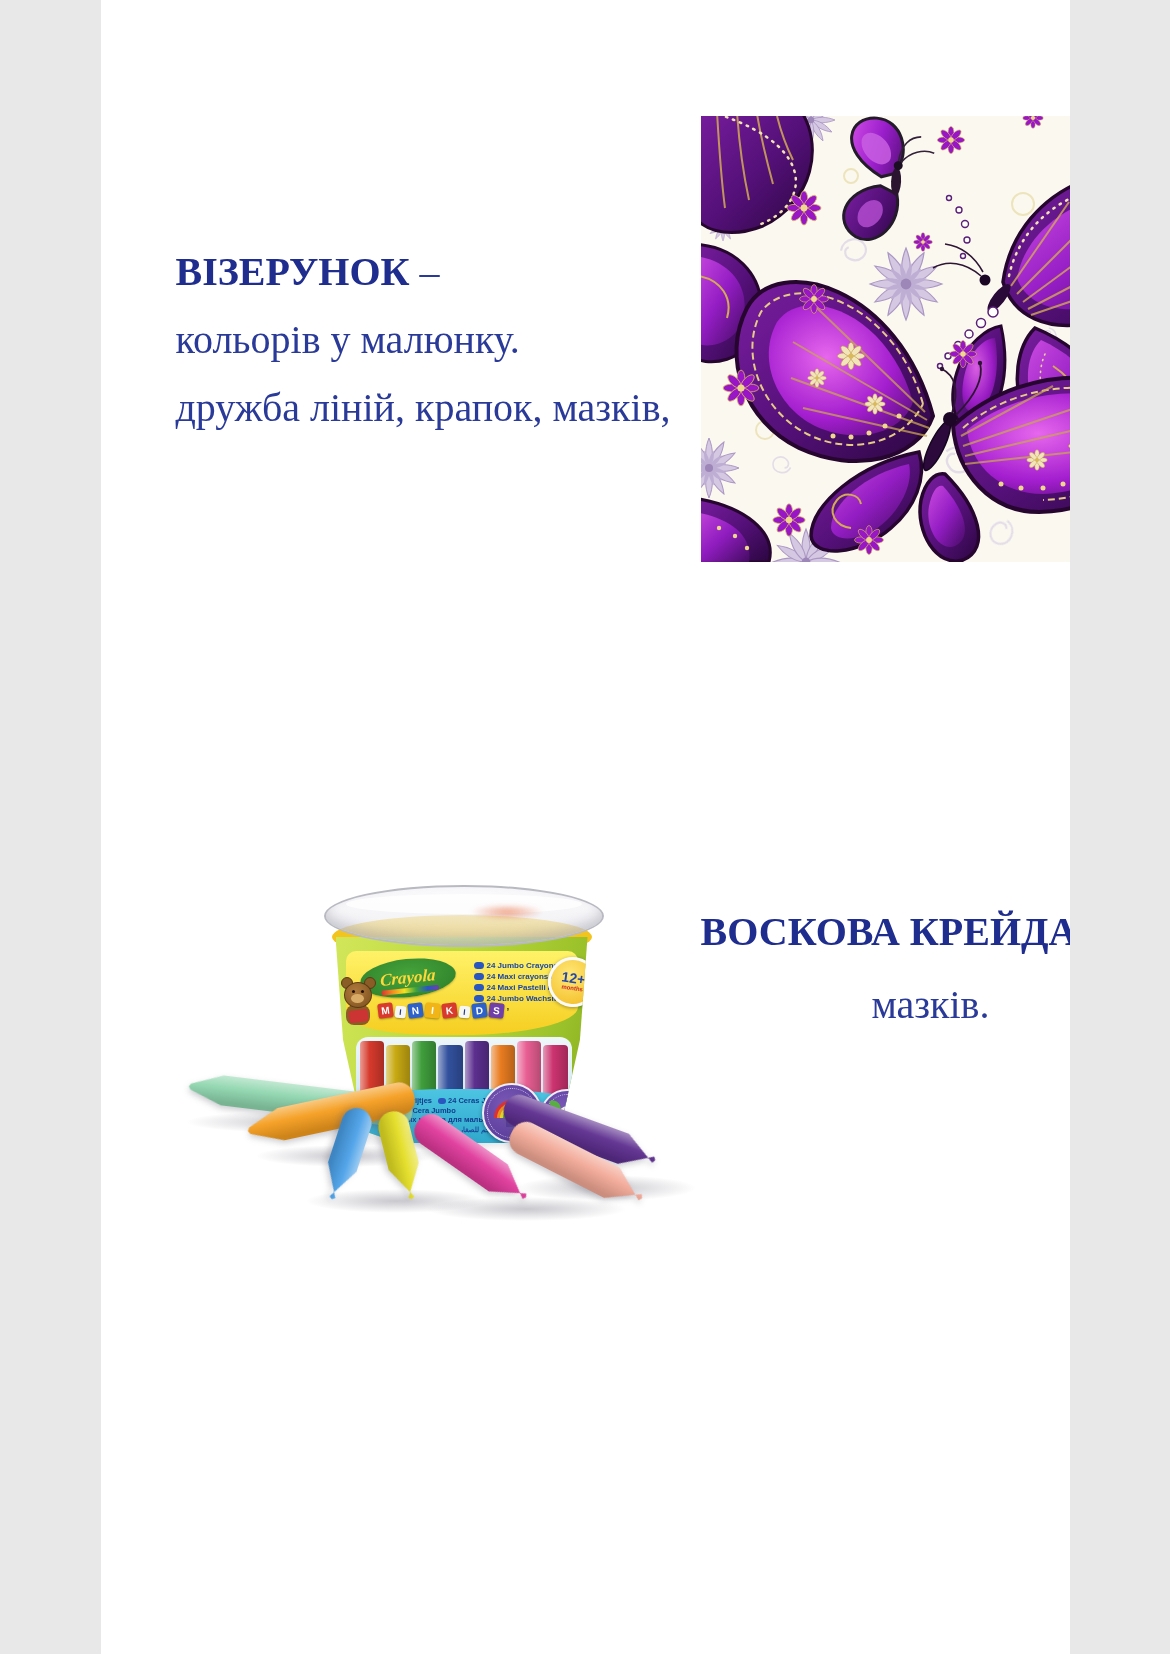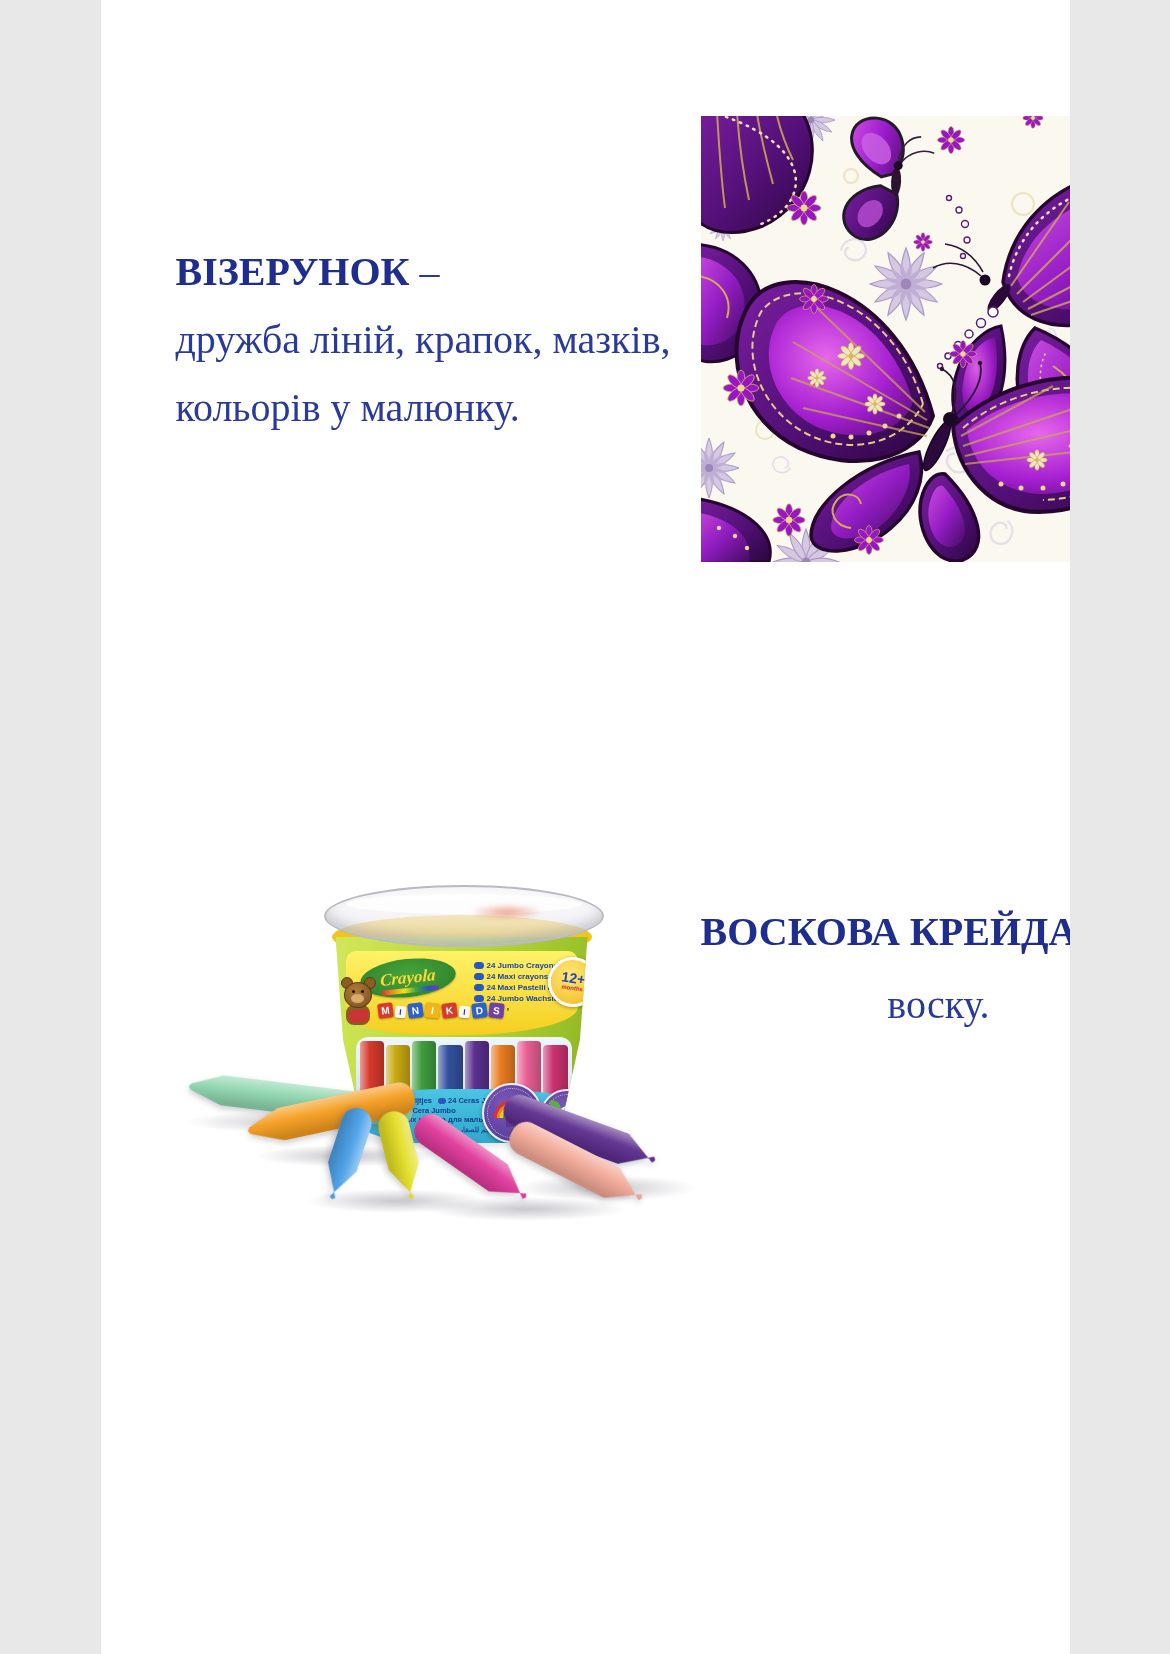--- a/index.html
+++ b/index.html
@@ -138,22 +138,22 @@
   .c6{left:318px;top:303px;width:146px;height:34px;transform:rotate(27deg);z-index:3;}
   .c7{left:314px;top:272px;width:160px;height:32px;transform:rotate(20deg);z-index:2;}
 </style>
 </head>
 <body>
 
 <div class="page">
 
   <section class="entry entry-left" style="color: rgb(42, 58, 153);">
     <p class="line"><span class="term" style="color: rgb(30, 45, 142);">ВІЗЕРУНОК</span><span> –</span></p>
+    <p class="line">кольорів у малюнку.</p>
     <p class="line">дружба ліній, крапок, мазків,</p>
-    <p class="line">кольорів у малюнку.</p>
   </section>
 
   <div class="bfly-wrap">
     <svg viewBox="0 0 478 446" xmlns="http://www.w3.org/2000/svg">
       <defs>
         <linearGradient id="gDeep" x1="0" y1="0" x2="1" y2="1">
           <stop offset="0" stop-color="#7b1ea2"></stop>
             <stop offset=".55" stop-color="#531077"></stop>
             <stop offset="1" stop-color="#2b0640"></stop>
         </linearGradient>
@@ -629,16 +629,16 @@
       <div class="tip tipR" style="background-color: rgb(228, 222, 36);"></div>
     </div>
     <div class="loose c5 tr">
       <div class="shaft" style="background-color: rgb(224, 57, 155);"></div>
       <div class="tip tipR" style="background-color: rgb(224, 57, 155);"></div>
     </div>
   </div>
 
   <section class="entry entry-right" style="color: rgb(42, 58, 153);">
     <p class="line"><span class="term" style="color: rgb(30, 45, 142);">ВОСКОВА КРЕЙДА</span><span> –</span></p>
-    <p class="line">воску.</p>
+    <p class="line">мазків.</p>
   </section>
 
 </div>
 
 </body></html>

